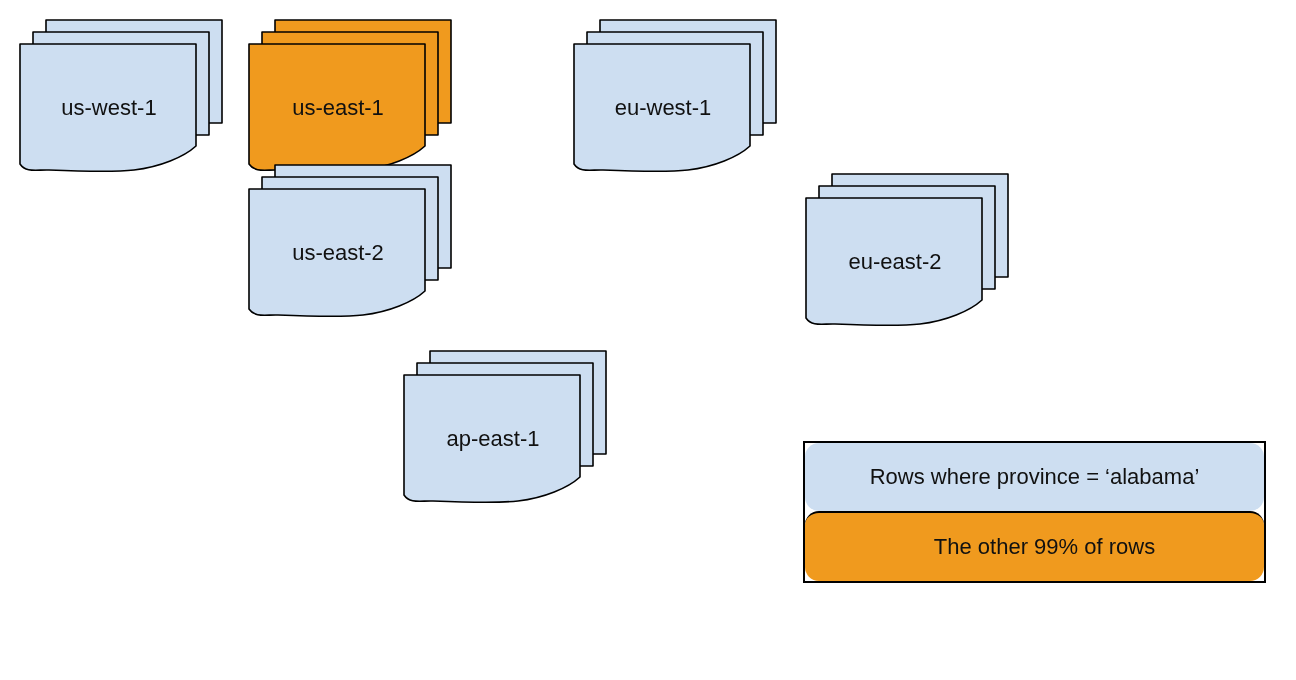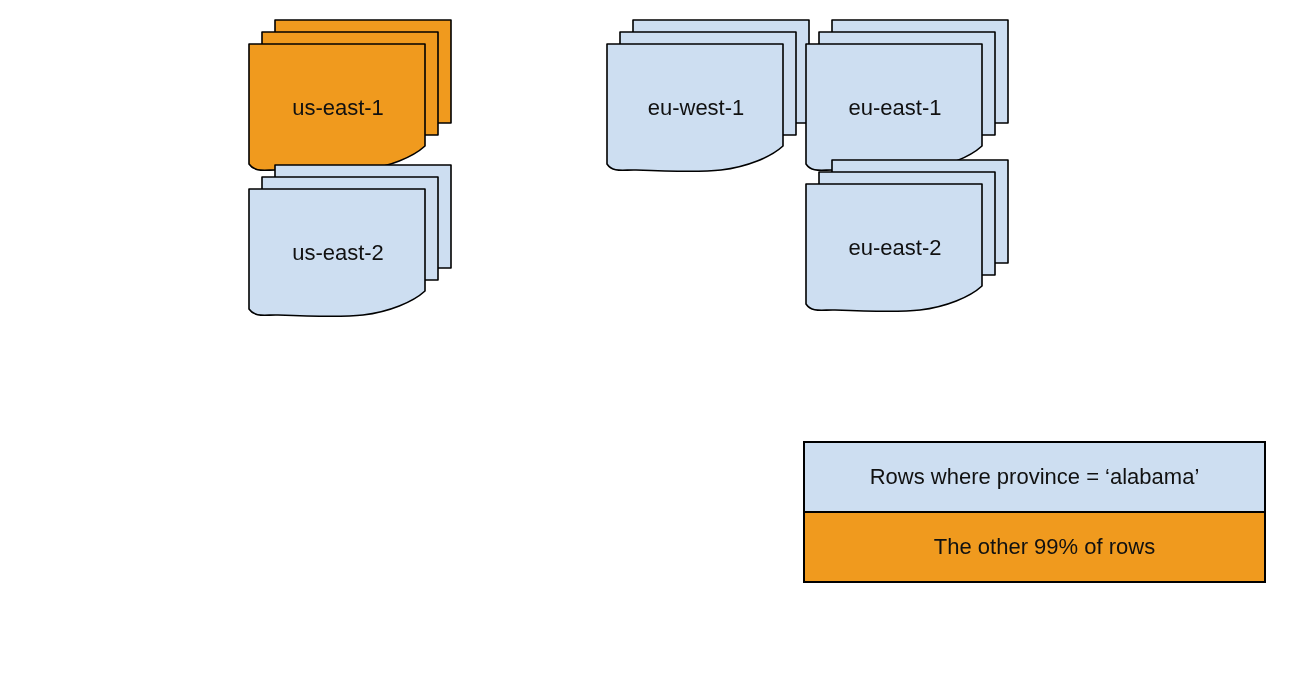--- a/index.html
+++ b/index.html
@@ -39,73 +39,82 @@
     display: flex;
     flex-direction: column;
   }
   .legend-row {
     flex: 1 1 0;
     display: flex;
     align-items: center;
     justify-content: center;
     font-size: 22px;
     color: #111111;
+    border-radius: 14px;
   }
   .legend-row + .legend-row {
     border-top: 2px solid #000000;
     padding-left: 20px;
   }
 </style>
 </head>
 <body>
 
 <div id="canvas">
 
   <div id="legend" style="left: 803px; top: 441px; width: 463px; height: 142px;">
     <div class="legend-row" id="legend-row-0" style="background: rgb(205, 222, 241);">
       <span>Rows where province = ‘alabama’</span>
     </div>
     <div class="legend-row" id="legend-row-1" style="background: rgb(240, 154, 30);">
       <span>The other 99% of rows</span>
     </div>
   </div>
 
+<div class="stack" style="left: 19px; top: 19px;">
+      <svg viewBox="0 0 206 158" width="206" height="158">
+        <rect class="pg back" x="27" y="1" width="176" height="103" fill="#CDDEF1"></rect>
+        <rect class="pg mid" x="14" y="13" width="176" height="103" fill="#CDDEF1"></rect>
+        <path class="pg front" d="M1,25 L177,25 L177,127 C165,138 141,148 115,151 C93,153.5 55,152 30,151 C18,150.5 7,154 1,145 Z" fill="#CDDEF1"></path>
+        <text class="lbl" x="90" y="96">us-west-1</text>
+      </svg>
+    </div>
     <div class="stack" style="left: 248px; top: 19px; text-align: right;">
       <svg viewBox="0 0 206 158" width="206" height="158">
         <rect class="pg back" x="27" y="1" width="176" height="103" fill="#F09A1E"></rect>
         <rect class="pg mid" x="14" y="13" width="176" height="103" fill="#F09A1E"></rect>
         <path class="pg front" d="M1,25 L177,25 L177,127 C165,138 141,148 115,151 C93,153.5 55,152 30,151 C18,150.5 7,154 1,145 Z" fill="#F09A1E"></path>
         <text class="lbl" x="90" y="96">us-east-1</text>
       </svg>
     </div>
-    <div class="stack" style="left: 573px; top: 19px; margin-left: 33px;">
+    <div class="stack" style="left: 573px; top: 19px;">
       <svg viewBox="0 0 206 158" width="206" height="158">
         <rect class="pg back" x="27" y="1" width="176" height="103" fill="#CDDEF1"></rect>
         <rect class="pg mid" x="14" y="13" width="176" height="103" fill="#CDDEF1"></rect>
         <path class="pg front" d="M1,25 L177,25 L177,127 C165,138 141,148 115,151 C93,153.5 55,152 30,151 C18,150.5 7,154 1,145 Z" fill="#CDDEF1"></path>
         <text class="lbl" x="90" y="96">eu-west-1</text>
-      </svg>
-    </div>
-    <div class="stack" style="left: 805px; top: 19px;">
-      <svg viewBox="0 0 206 158" width="206" height="158">
-        <rect class="pg back" x="27" y="1" width="176" height="103" fill="#CDDEF1"></rect>
-        <rect class="pg mid" x="14" y="13" width="176" height="103" fill="#CDDEF1"></rect>
-        <path class="pg front" d="M1,25 L177,25 L177,127 C165,138 141,148 115,151 C93,153.5 55,152 30,151 C18,150.5 7,154 1,145 Z" fill="#CDDEF1"></path>
-        <text class="lbl" x="90" y="96">eu-east-1</text>
       </svg>
     </div>
     <div class="stack" style="left: 248px; top: 164px;">
       <svg viewBox="0 0 206 158" width="206" height="158">
         <rect class="pg back" x="27" y="1" width="176" height="103" fill="#CDDEF1"></rect>
         <rect class="pg mid" x="14" y="13" width="176" height="103" fill="#CDDEF1"></rect>
         <path class="pg front" d="M1,25 L177,25 L177,127 C165,138 141,148 115,151 C93,153.5 55,152 30,151 C18,150.5 7,154 1,145 Z" fill="#CDDEF1"></path>
         <text class="lbl" x="90" y="96">us-east-2</text>
       </svg>
     </div>
-    <div class="stack" style="left: 805px; top: 159px; text-decoration: underline;">
+    <div class="stack" style="left: 805px; top: 173px; text-decoration: underline;">
       <svg viewBox="0 0 206 158" width="206" height="158">
         <rect class="pg back" x="27" y="1" width="176" height="103" fill="#CDDEF1"></rect>
         <rect class="pg mid" x="14" y="13" width="176" height="103" fill="#CDDEF1"></rect>
         <path class="pg front" d="M1,25 L177,25 L177,127 C165,138 141,148 115,151 C93,153.5 55,152 30,151 C18,150.5 7,154 1,145 Z" fill="#CDDEF1"></path>
         <text class="lbl" x="90" y="96">eu-east-2</text>
       </svg>
     </div>
+    <div class="stack" style="left: 403px; top: 350px;">
+      <svg viewBox="0 0 206 158" width="206" height="158">
+        <rect class="pg back" x="27" y="1" width="176" height="103" fill="#CDDEF1"></rect>
+        <rect class="pg mid" x="14" y="13" width="176" height="103" fill="#CDDEF1"></rect>
+        <path class="pg front" d="M1,25 L177,25 L177,127 C165,138 141,148 115,151 C93,153.5 55,152 30,151 C18,150.5 7,154 1,145 Z" fill="#CDDEF1"></path>
+        <text class="lbl" x="90" y="96">ap-east-1</text>
+      </svg>
+    </div>
   </div>
 
 </body></html>

